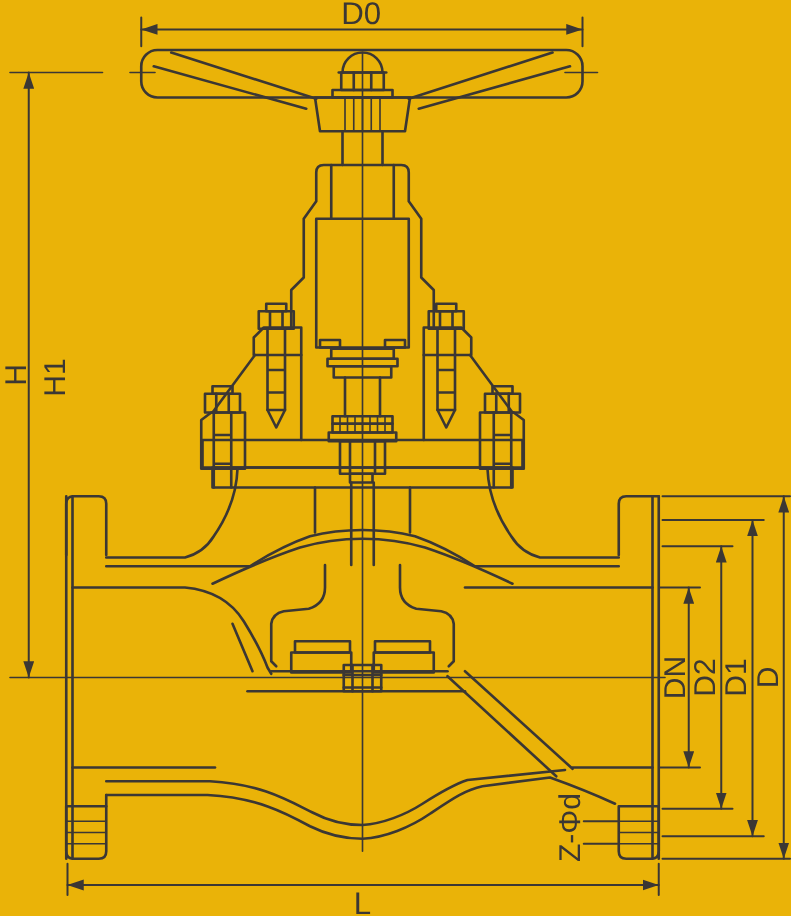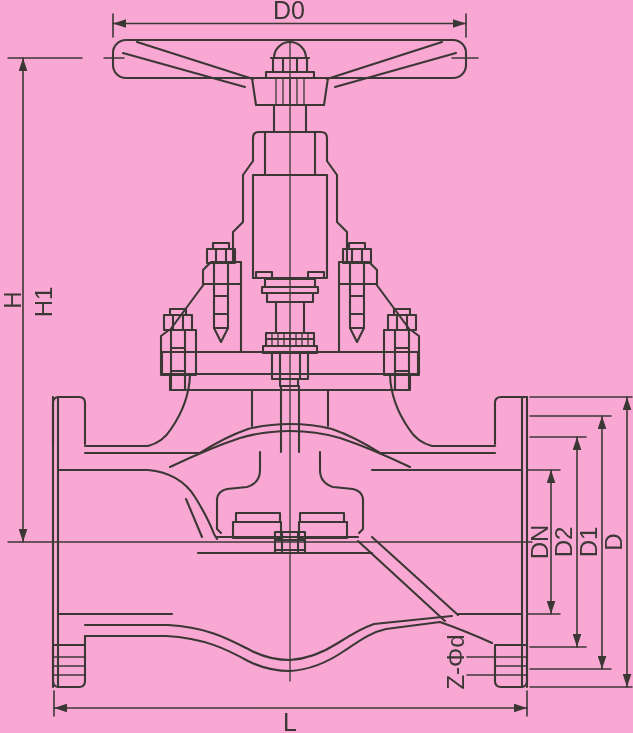--- a/index.html
+++ b/index.html
@@ -1,19 +1,19 @@
 <!DOCTYPE html>
 <html><head>
 <meta charset="utf-8">
 <style>
   html,body{margin:0;padding:0;background:#ffffff;}
   .sheet{
     position:relative;
     width:633px;height:733px;
-    background:#f9a8d4;
+    background:#eab308;
     overflow:hidden;
     font-family:"Liberation Sans", sans-serif;
   }
   svg{display:block;}
   .obj{stroke:#3b3734;fill:none;stroke-width:2.1;stroke-linejoin:round;stroke-linecap:round;}
   .thin{stroke:#3b3734;fill:none;stroke-width:1.3;stroke-linejoin:round;stroke-linecap:round;}
   .dim{stroke:#3b3734;fill:none;stroke-width:1.6;stroke-linecap:round;}
   .lab{fill:#3b3734;stroke:none;font-family:"Liberation Sans", sans-serif;font-size:25px;}
   .lab-sm{fill:#3b3734;stroke:none;font-family:"Liberation Sans", sans-serif;font-size:24px;}
 </style>

